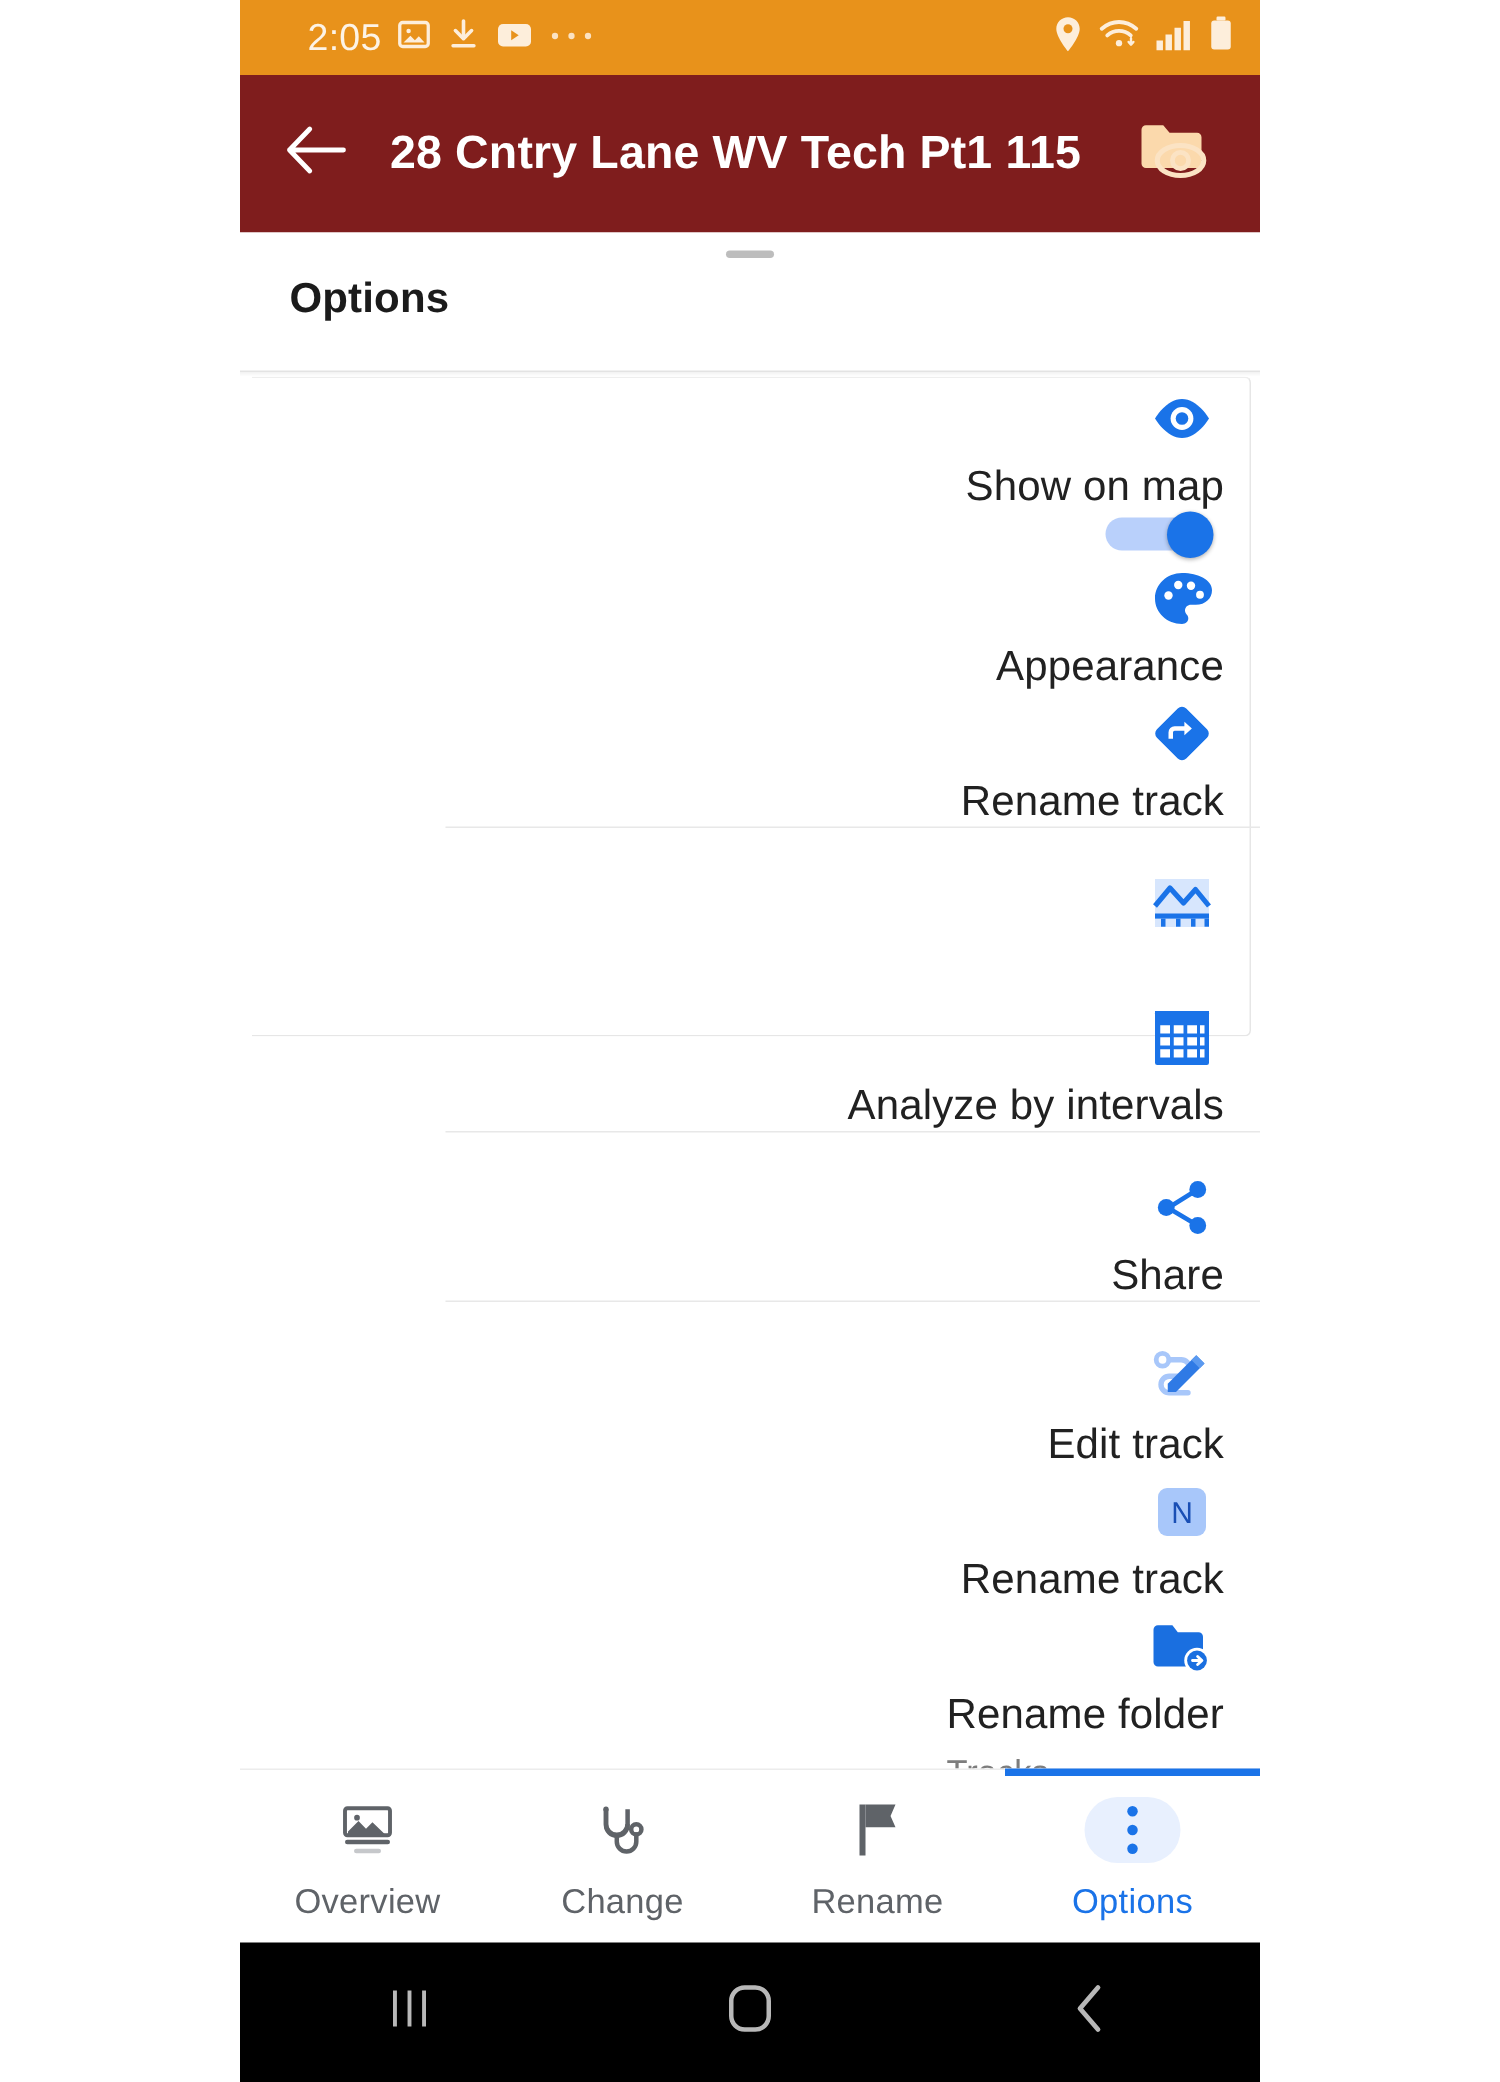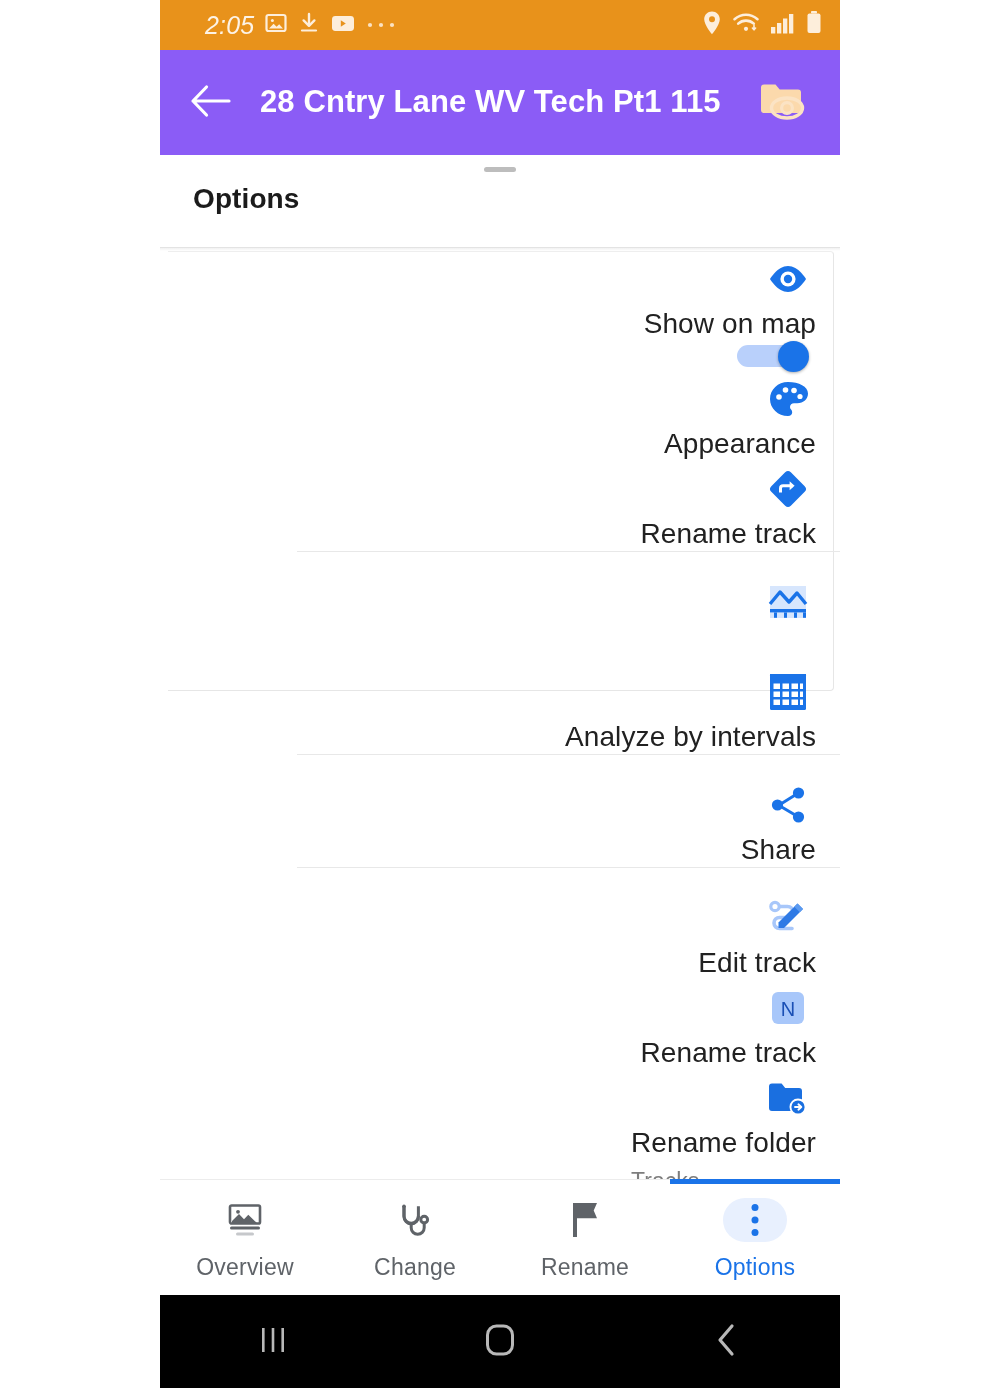--- a/index.html
+++ b/index.html
@@ -38,34 +38,33 @@
   .status-left {
     display: flex;
     align-items: center;
     gap: 10px;
   }
   .status-time {
     color: #fdf3e6;
     font-size: 25px;
     font-weight: 500;
     letter-spacing: 0.2px;
-    font-style: italic;
   }
   .status-right {
     display: flex;
     align-items: center;
     gap: 10px;
   }
   .sicon { display: block; }
 
   
   .appbar {
     position: relative;
     height: 105px;
-    background: #8b5cf6;
+    background: #7f1d1d;
     display: flex;
     align-items: center;
     padding: 0 22px 0 0;
     box-sizing: border-box;
   }
   .back-btn {
     width: 100px;
     height: 100px;
     display: flex;
     align-items: center;

